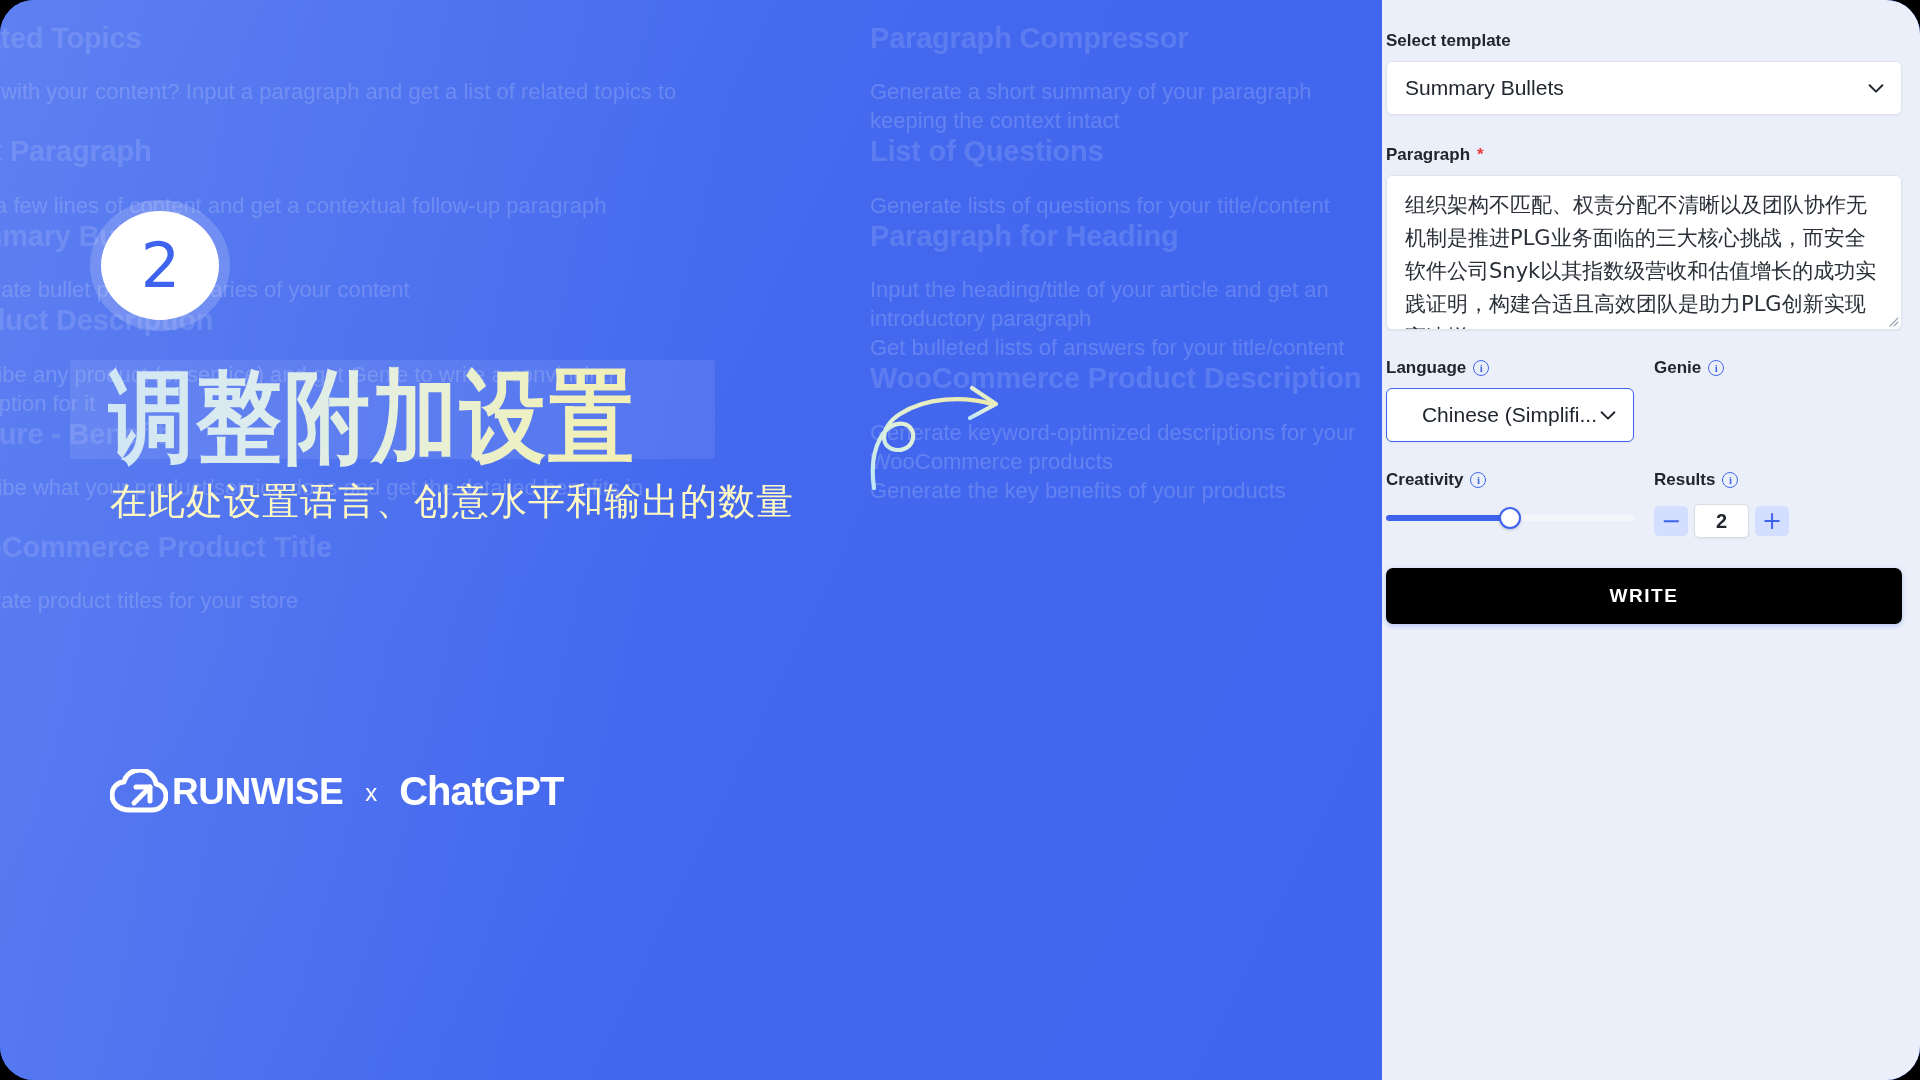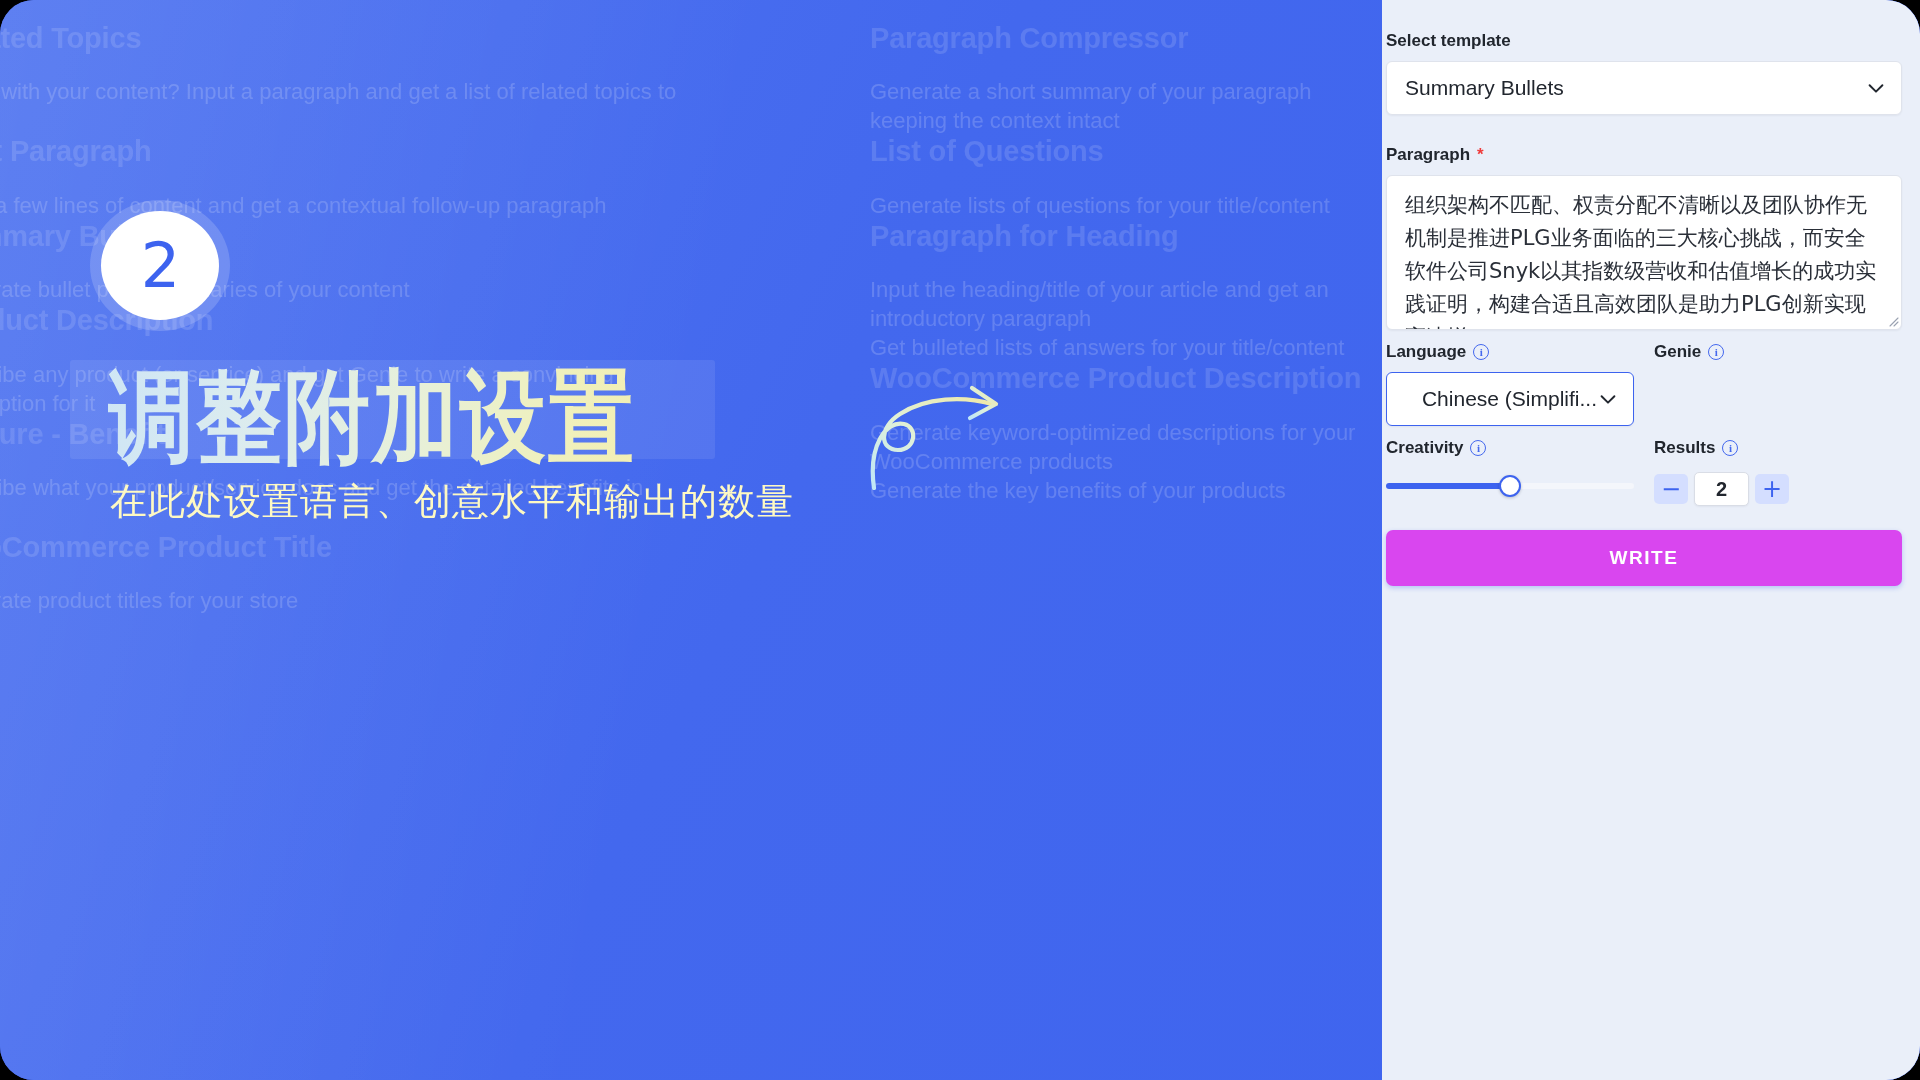--- a/index.html
+++ b/index.html
@@ -182,21 +182,21 @@
     font-size:21px; line-height:33px; color:#2a2f38;
     font-family:"DejaVu Sans","Liberation Sans",sans-serif;
     word-break:break-all;
   }
   #ta-grip {
     position:absolute; right:2px; bottom:2px;
     width:13px; height:13px;
   }
 
   
-  .row2 { display:flex; gap:20px; margin-top:12px; }
+  .row2 { display:flex; gap:20px; margin-top:28px; }
   .col-a { width:250px; }
   .col-b { width:250px; }
 
   
   .slider {
     position:relative; height:24px; margin-top:16px;
     display:flex; align-items:center;
   }
   .track {
     position:absolute; left:0; right:0; height:6px;
@@ -225,23 +225,23 @@
   .snum {
     width:55px; height:34px; border-radius:5px;
     background:#fff; border:1px solid #d9ddE6;
     display:flex; align-items:center; justify-content:center;
     font-size:20px; font-weight:700; color:#21262e;
     box-shadow:0 1px 2px rgba(16,24,40,.05);
   }
 
   
   #write {
-    margin-top:24px;
+    margin-top:30px;
     height:56px; border-radius:7px;
-    background:#d946ef;
+    background:#000000;
     display:flex; align-items:center; justify-content:center;
     color:#fff; font-size:19px; font-weight:700; letter-spacing:1.6px;
     box-shadow:0 2px 5px rgba(61,99,239,.3);
   }
 </style>
 </head>
 <body>
 
 <div id="canvas">
 
@@ -315,20 +315,30 @@
       <linearGradient id="ag" x1="0" y1="1" x2="1" y2="0">
         <stop offset="0%" stop-color="#bfe6f7"></stop>
         <stop offset="45%" stop-color="#dff0d9"></stop>
         <stop offset="100%" stop-color="#f0e9a8"></stop>
       </linearGradient>
     </defs>
     <path d="M14 108 C 8 66, 26 40, 44 44 C 58 47, 56 70, 38 70 C 20 70, 18 48, 40 34 C 66 17, 104 16, 132 24" fill="none" stroke="url(#ag)" stroke-width="4.2" stroke-linecap="round"></path>
     <path d="M112 8 L136 24 L110 38" fill="none" stroke="url(#ag)" stroke-width="4.2" stroke-linecap="round" stroke-linejoin="round"></path>
   </svg>
 
+  <div id="logo-row">
+    <svg id="logo-mark" viewBox="0 0 58 44">
+      <path d="M20 41 C7 41 2 33 2 26 C2 18 8 13 14 13 C16 5 23 1 30 1 C38 1 45 7 46 15 C52 16 56 21 56 27 C56 35 50 41 42 41 Z" fill="none" stroke="#ffffff" stroke-width="5" stroke-linejoin="round"></path>
+      <path d="M26 18 L40 18 L40 32" fill="none" stroke="#ffffff" stroke-width="5" stroke-linecap="round" stroke-linejoin="round"></path>
+      <path d="M40 18 L24 34" fill="none" stroke="#ffffff" stroke-width="5" stroke-linecap="round"></path>
+    </svg>
+    <div id="logo-runwise">RUNWISE</div>
+    <div id="logo-x">x</div>
+    <div id="logo-gpt">ChatGPT</div>
+  </div>
 
   <div id="panel">
 
     <div>
       <div class="field-label">Select template</div>
       <div class="sel">
         <div class="val">Summary Bullets</div>
         <span class="chev">
           <svg viewBox="0 0 24 24" width="22" height="22">
               <path d="M5 9 L12 16 L19 9" fill="none" stroke="#21262e" stroke-width="2.1" stroke-linecap="round" stroke-linejoin="round"></path>

